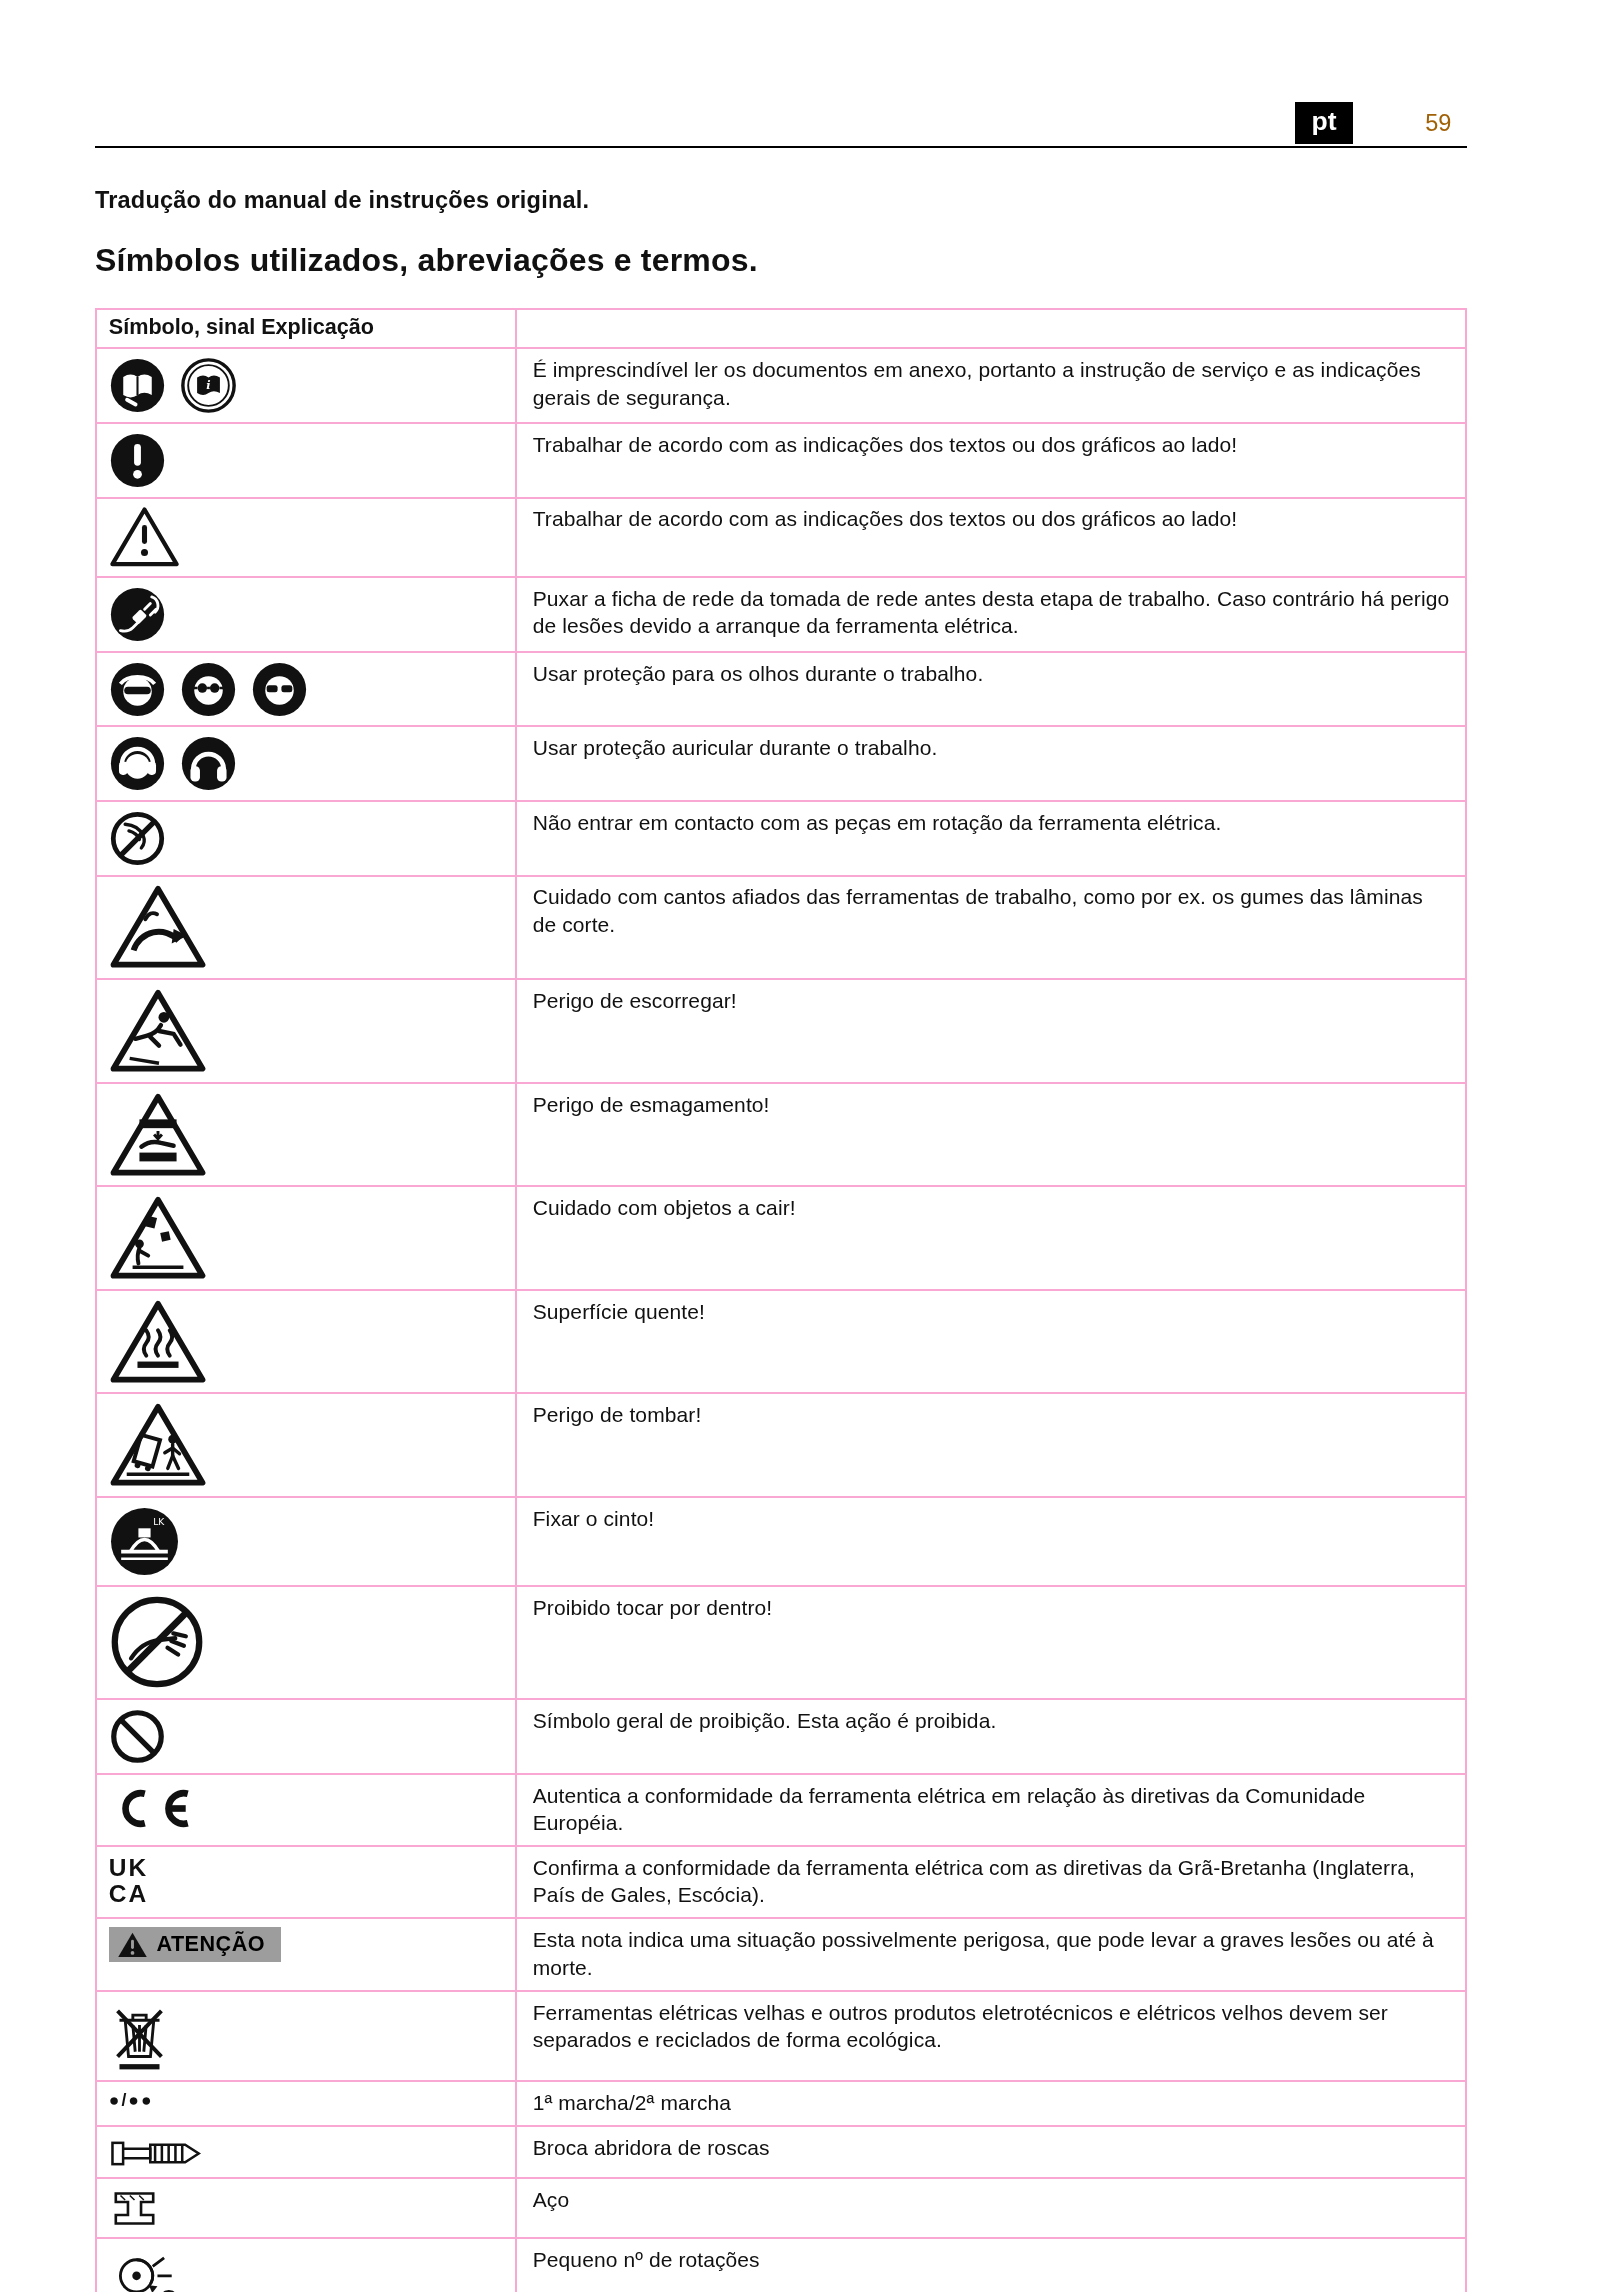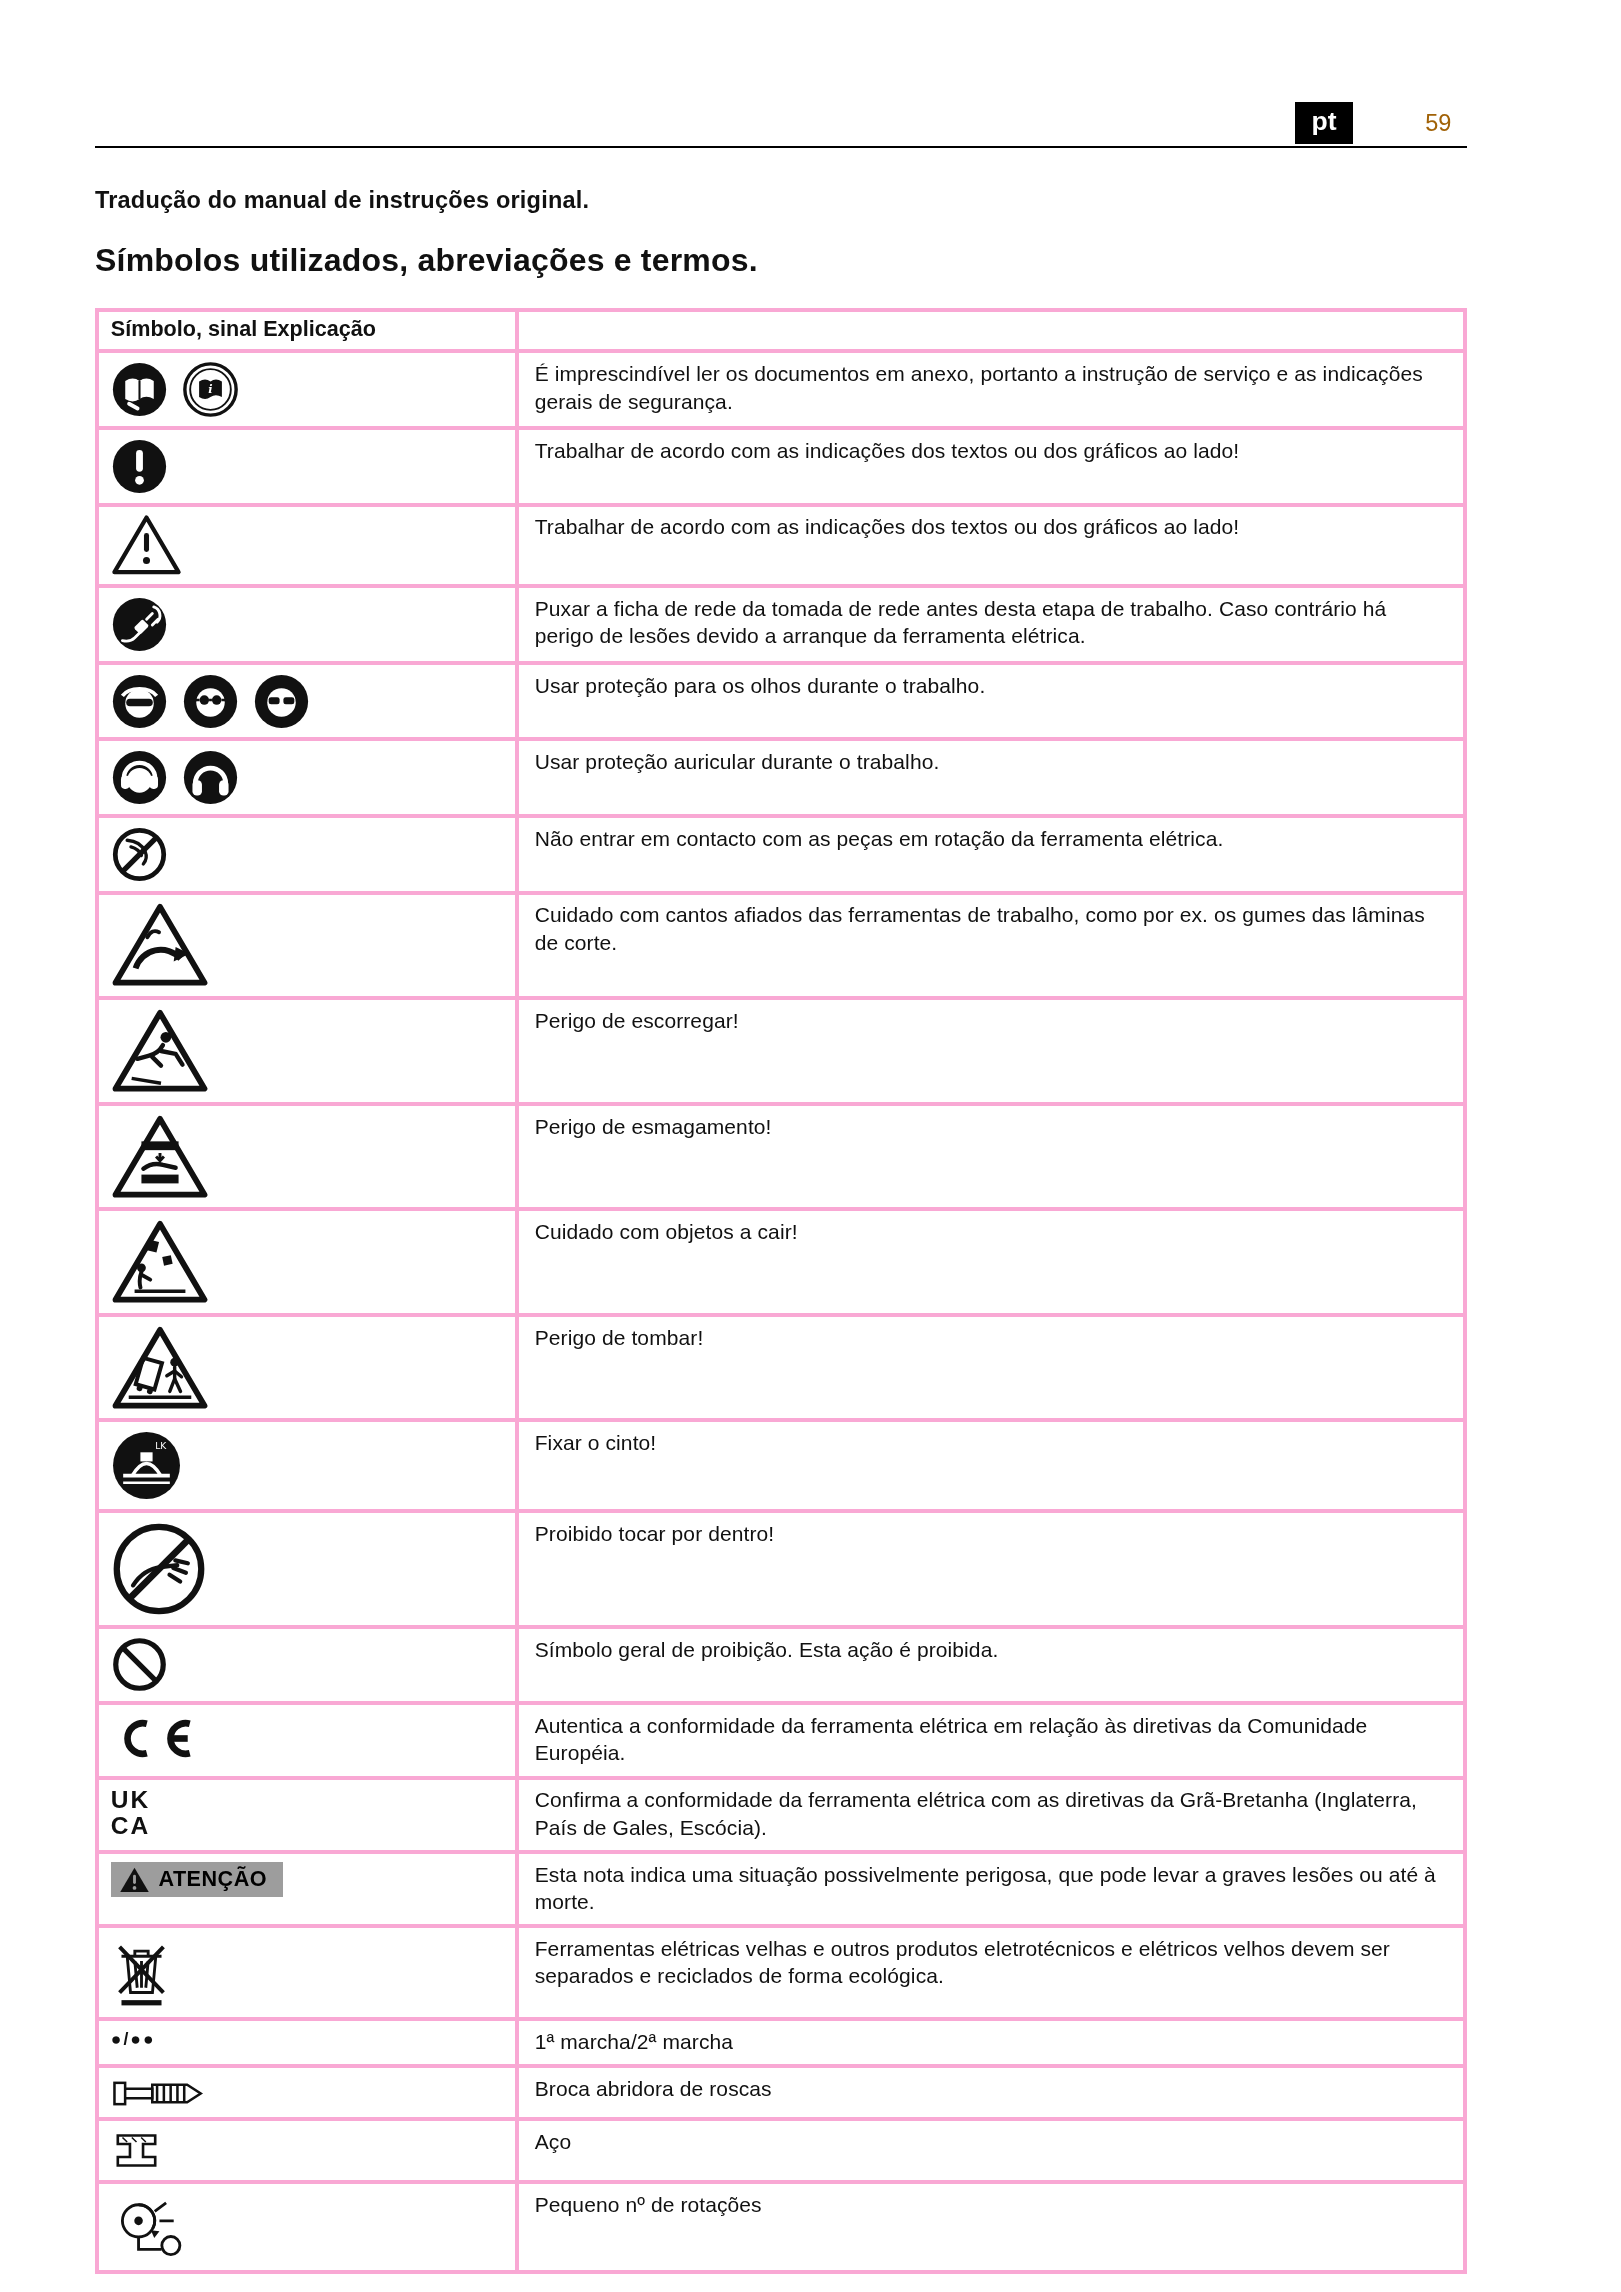--- a/index.html
+++ b/index.html
@@ -14,21 +14,21 @@
 
   .topbar { display:flex; justify-content:flex-end; align-items:center; gap:72px; padding-right:15.7px; }
   .lang-badge { background:#000; color:#fff; font-weight:bold; font-size:26.5px; line-height:1; padding:5.9px 16.7px 9.8px; }
   .page-num { font-size:23.5px; color:#a16207; }
   .top-rule { border-bottom:2.5px solid #000; margin-top:2px; }
 
   .subtitle { font-weight:bold; font-size:23.5px; margin-top:39px; letter-spacing:0.2px; }
   .title    { font-weight:bold; font-size:32px; margin-top:27.4px; letter-spacing:0.2px; }
 
   table.symbols { border-collapse:collapse; width:100%; margin-top:29px; table-layout:fixed; }
-  table.symbols th, table.symbols td { border:4px solid #f9a8d4; }
+  table.symbols th, table.symbols td { border:2px solid #f9a8d4; }
   th.header-cell { width:420px; text-align:left; font-size:21.6px; font-weight:bold; padding:4.9px 11.8px 6.9px; }
   td.cell-icon { width:420px; padding:7.8px 11.8px; vertical-align:top; }
   td.cell-text { font-size:21px; line-height:1.3; padding:6.9px 15.7px 8.8px; vertical-align:top; letter-spacing:0.1px; }
 
   .ic { display:inline-block; vertical-align:top; }
   .circ    { width:57px;  height:57px; margin-right:9.8px; }
   .circ-lg { width:71px;  height:71px; }
   .bigcirc { width:96px;  height:96px; }
   .tri     { width:98px; height:86px; }
   .tri-sm  { width:71px;  height:62px; }
@@ -206,20 +206,32 @@
                 <path d="M31 54 q-3 8 -1 16"></path>
                 <path d="M31 57 l9 5"></path>
               </g>
               <path d="M24 74 h52" stroke="#111" stroke-width="3.5"></path>
             </svg></td>
           <td class="cell-text">Cuidado com objetos a cair!</td>
         </tr>
         <tr>
           <td class="cell-icon"><svg class="ic tri" viewBox="0 0 100 88">
               <path d="M50 5 L95.5 82.5 L4.5 82.5 Z" fill="#fff" stroke="#111" stroke-width="6" stroke-linejoin="round"></path>
+              <g fill="none" stroke="#111" stroke-width="4" stroke-linecap="round">
+                <path d="M38 32 q5 7 0 13 q-5 6 0 13"></path>
+                <path d="M50 32 q5 7 0 13 q-5 6 0 13"></path>
+                <path d="M62 32 q5 7 0 13 q-5 6 0 13"></path>
+              </g>
+              <rect x="29" y="64" width="42" height="6.5" fill="#111"></rect>
+            </svg></td>
+          <td class="cell-text">Superfície quente!</td>
+        </tr>
+        <tr>
+          <td class="cell-icon"><svg class="ic tri" viewBox="0 0 100 88">
+              <path d="M50 5 L95.5 82.5 L4.5 82.5 Z" fill="#fff" stroke="#111" stroke-width="6" stroke-linejoin="round"></path>
               <g transform="rotate(16 39 52)">
                 <rect x="28" y="36" width="20" height="28" fill="none" stroke="#111" stroke-width="4"></rect>
                 <circle cx="33" cy="67" r="3" fill="#111"></circle>
                 <circle cx="44" cy="67" r="3" fill="#111"></circle>
               </g>
               <circle cx="65" cy="38" r="4.5" fill="#111"></circle>
               <g fill="none" stroke="#111" stroke-width="3.5" stroke-linecap="round">
                 <path d="M65 43 v12"></path>
                 <path d="M65 47 l-8 5 M65 47 l7 6"></path>
                 <path d="M65 55 l-5 13 M65 55 l6 13"></path>

